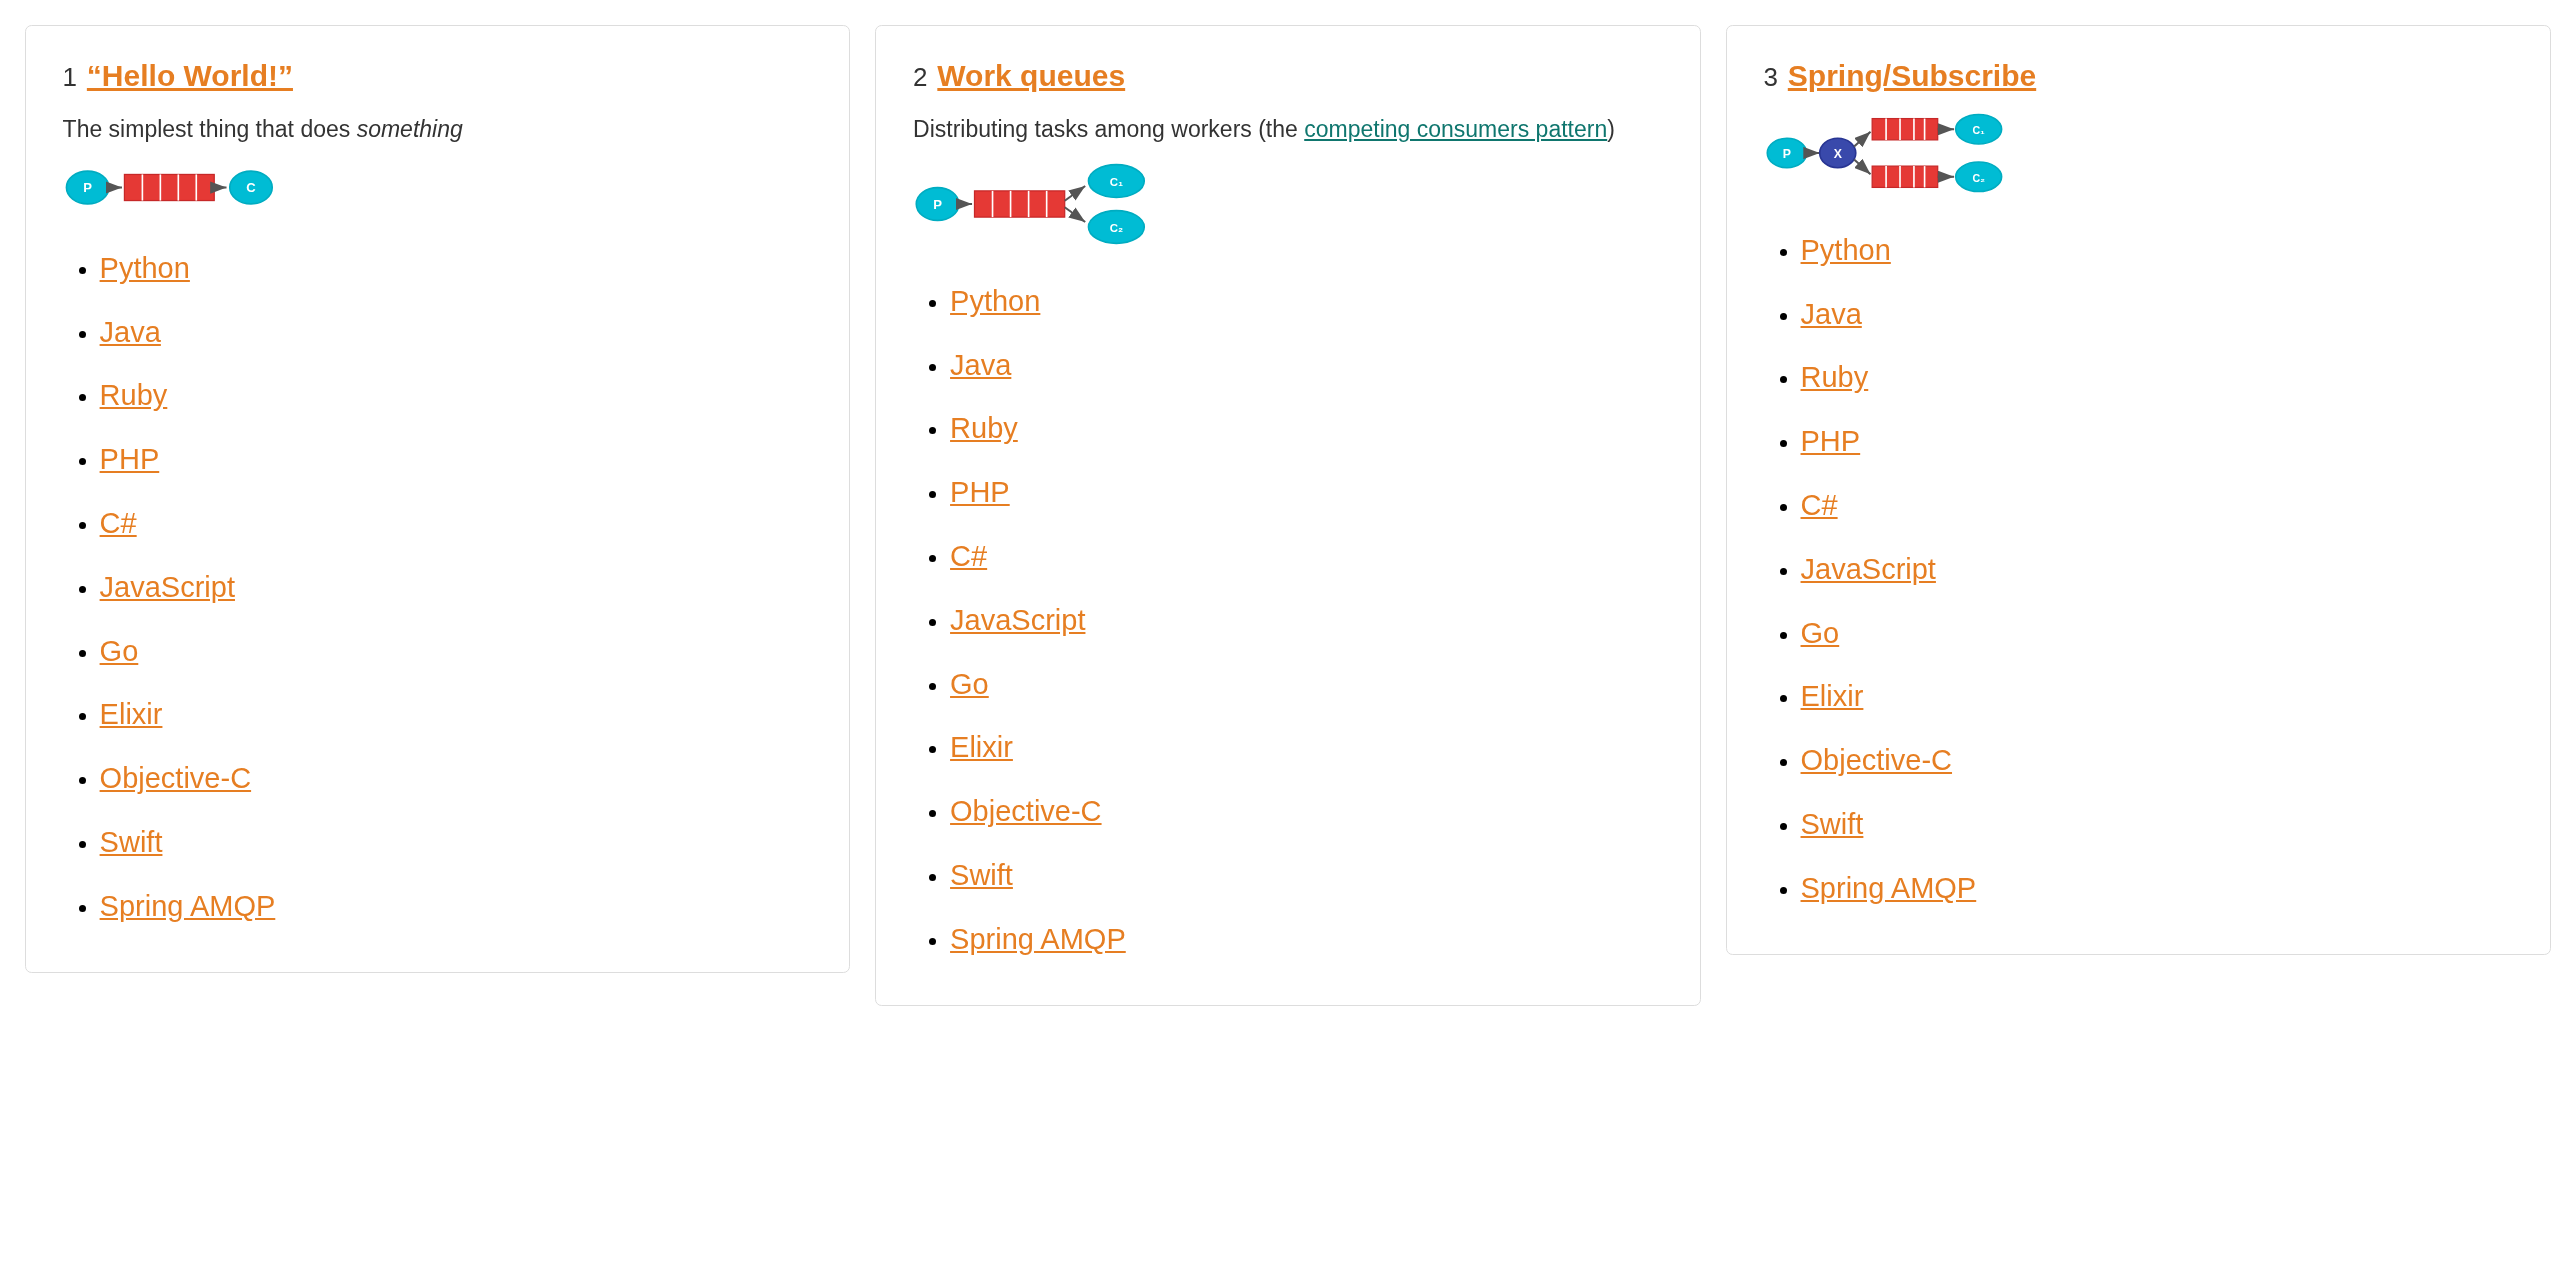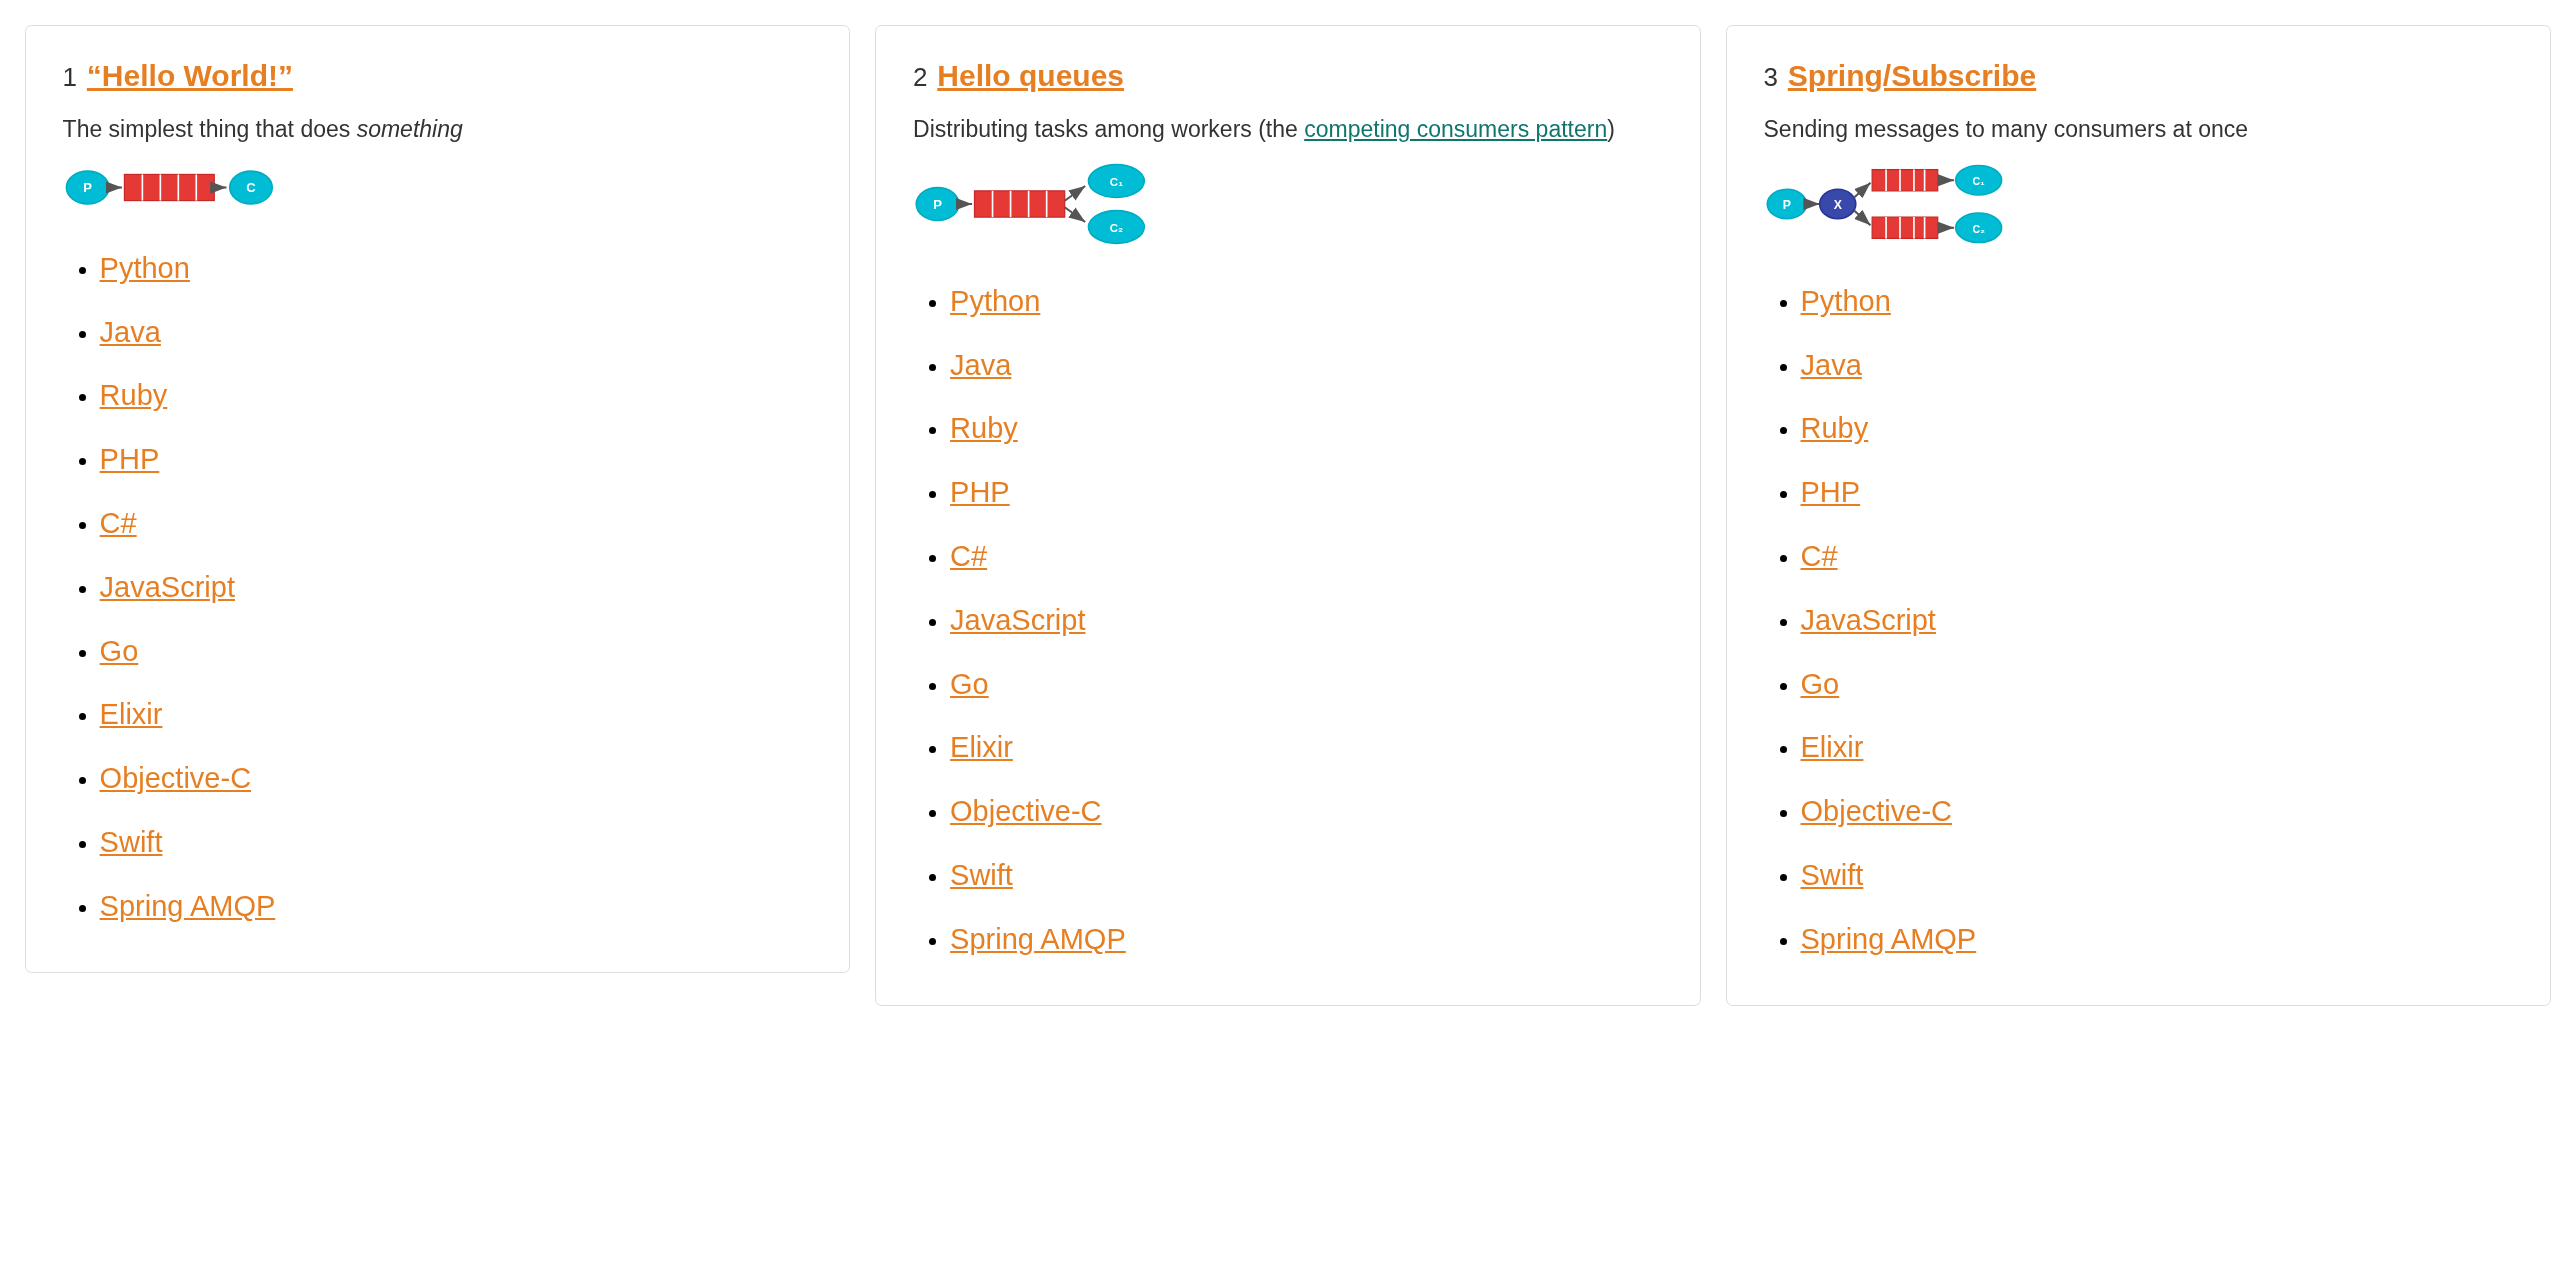--- a/index.html
+++ b/index.html
@@ -125,21 +125,21 @@
       <li><a href="#">Elixir</a></li>
       <li><a href="#">Objective-C</a></li>
       <li><a href="#">Swift</a></li>
       <li><a href="#">Spring AMQP</a></li>
     </ul>
   </div>
 
   <div class="card">
     <div class="card-header">
       <span class="card-number">2</span>
-      <a class="card-title" href="#">Hello queues</a>
+      <a class="card-title" href="#">Work queues</a>
     </div>
     <div class="card-description">
       Distributing tasks among workers (the <a href="#">competing consumers pattern</a>)
     </div>
 
     <div class="diagram">
       <svg width="246" height="82" viewBox="0 0 300 100" style="font-size:28px">
         <defs>
           <marker id="arr2" markerWidth="8" markerHeight="6" refX="8" refY="3" orient="auto">
             <polygon points="0 0, 8 3, 0 6" fill="#555"></polygon>
@@ -188,23 +188,20 @@
       <li><a href="#">Swift</a></li>
       <li><a href="#">Spring AMQP</a></li>
     </ul>
   </div>
 
   <div class="card">
     <div class="card-header">
       <span class="card-number">3</span>
       <a class="card-title" href="#">Spring/Subscribe</a>
     </div>
-    <div class="card-description">
-      Sending messages to many consumers at once
-    </div>
 
     <div class="diagram">
       <svg width="254" height="82" viewBox="0 0 310 100" style="font-size:28px">
         <defs>
           <marker id="arr3" markerWidth="8" markerHeight="6" refX="8" refY="3" orient="auto">
             <polygon points="0 0, 8 3, 0 6" fill="#555"></polygon>
           </marker>
         </defs>
 
         <ellipse cx="28" cy="50" rx="24" ry="18" fill="#00BCD4" stroke="#00ACC1" stroke-width="2"></ellipse>

